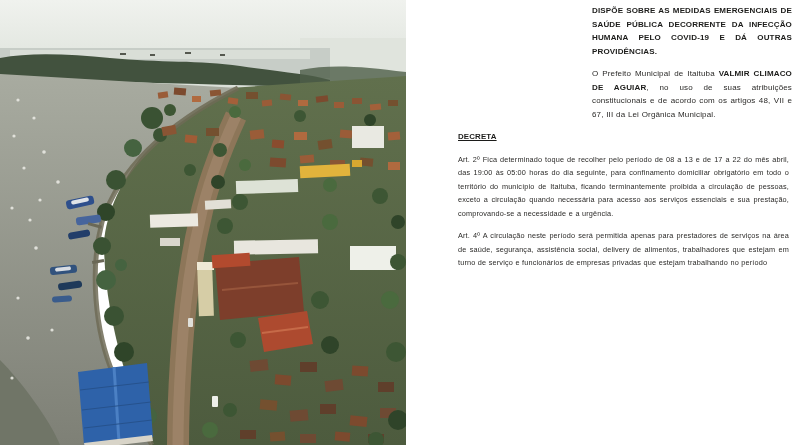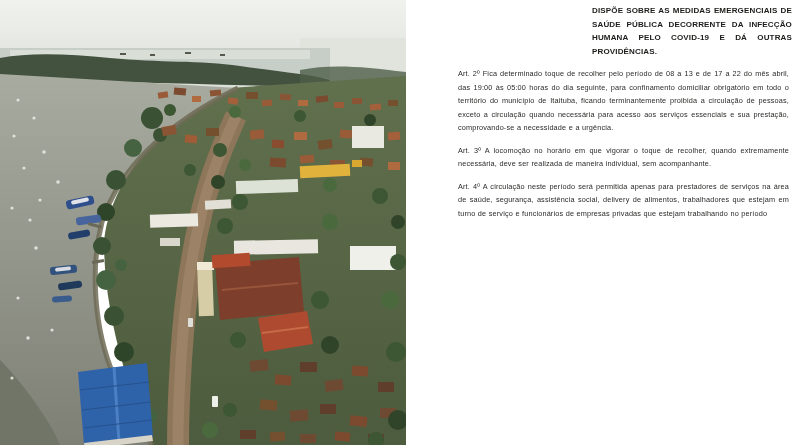--- a/index.html
+++ b/index.html
@@ -235,23 +235,24 @@
           <circle cx="30" cy="220" r="1.6"></circle>
       </g>
     </svg>
   </div>
 
   <div class="doc">
     <div class="doc-col">
 
       <p class="ementa subject">DISPÕE SOBRE AS MEDIDAS EMERGENCIAIS DE SAÚDE PÚBLICA DECORRENTE DA INFECÇÃO HUMANA PELO COVID-19 E DÁ OUTRAS PROVIDÊNCIAS.</p>
 
-
-
+      <p class="ementa"><span>O Prefeito Municipal de Itaituba </span><span class="b">VALMIR CLIMACO DE AGUIAR</span><span>, no uso de suas atribuições constitucionais e de acordo com os artigos 48, VII e 67, III da Lei Orgânica Municipal.</span></p>
+
+
+      <p class="decreta">DECRETA</p>
 
       <p>Art. 2º Fica determinado toque de recolher pelo período de 08 a 13 e de 17 a 22 do mês abril, das 19:00 às 05:00 horas do dia seguinte, para confinamento domiciliar obrigatório em todo o território do município de Itaituba, ficando terminantemente proibida a circulação de pessoas, exceto a circulação quando necessária para acesso aos serviços essenciais e sua prestação, comprovando-se a necessidade e a urgência.</p>
-      <p>Art. 3º A locomoção no horário em que vigorar o toque de recolher, quando extremamente necessária, deve ser realizada de maneira individual, sem acompanhante.</p>
       <p>Art. 4º A circulação neste período será permitida apenas para prestadores de serviços na área de saúde, segurança, assistência social, delivery de alimentos, trabalhadores que estejam em turno de serviço e funcionários de empresas privadas que estejam trabalhando no período</p>
 
     </div>
   </div>
 
 </div>
 
 </body></html>

